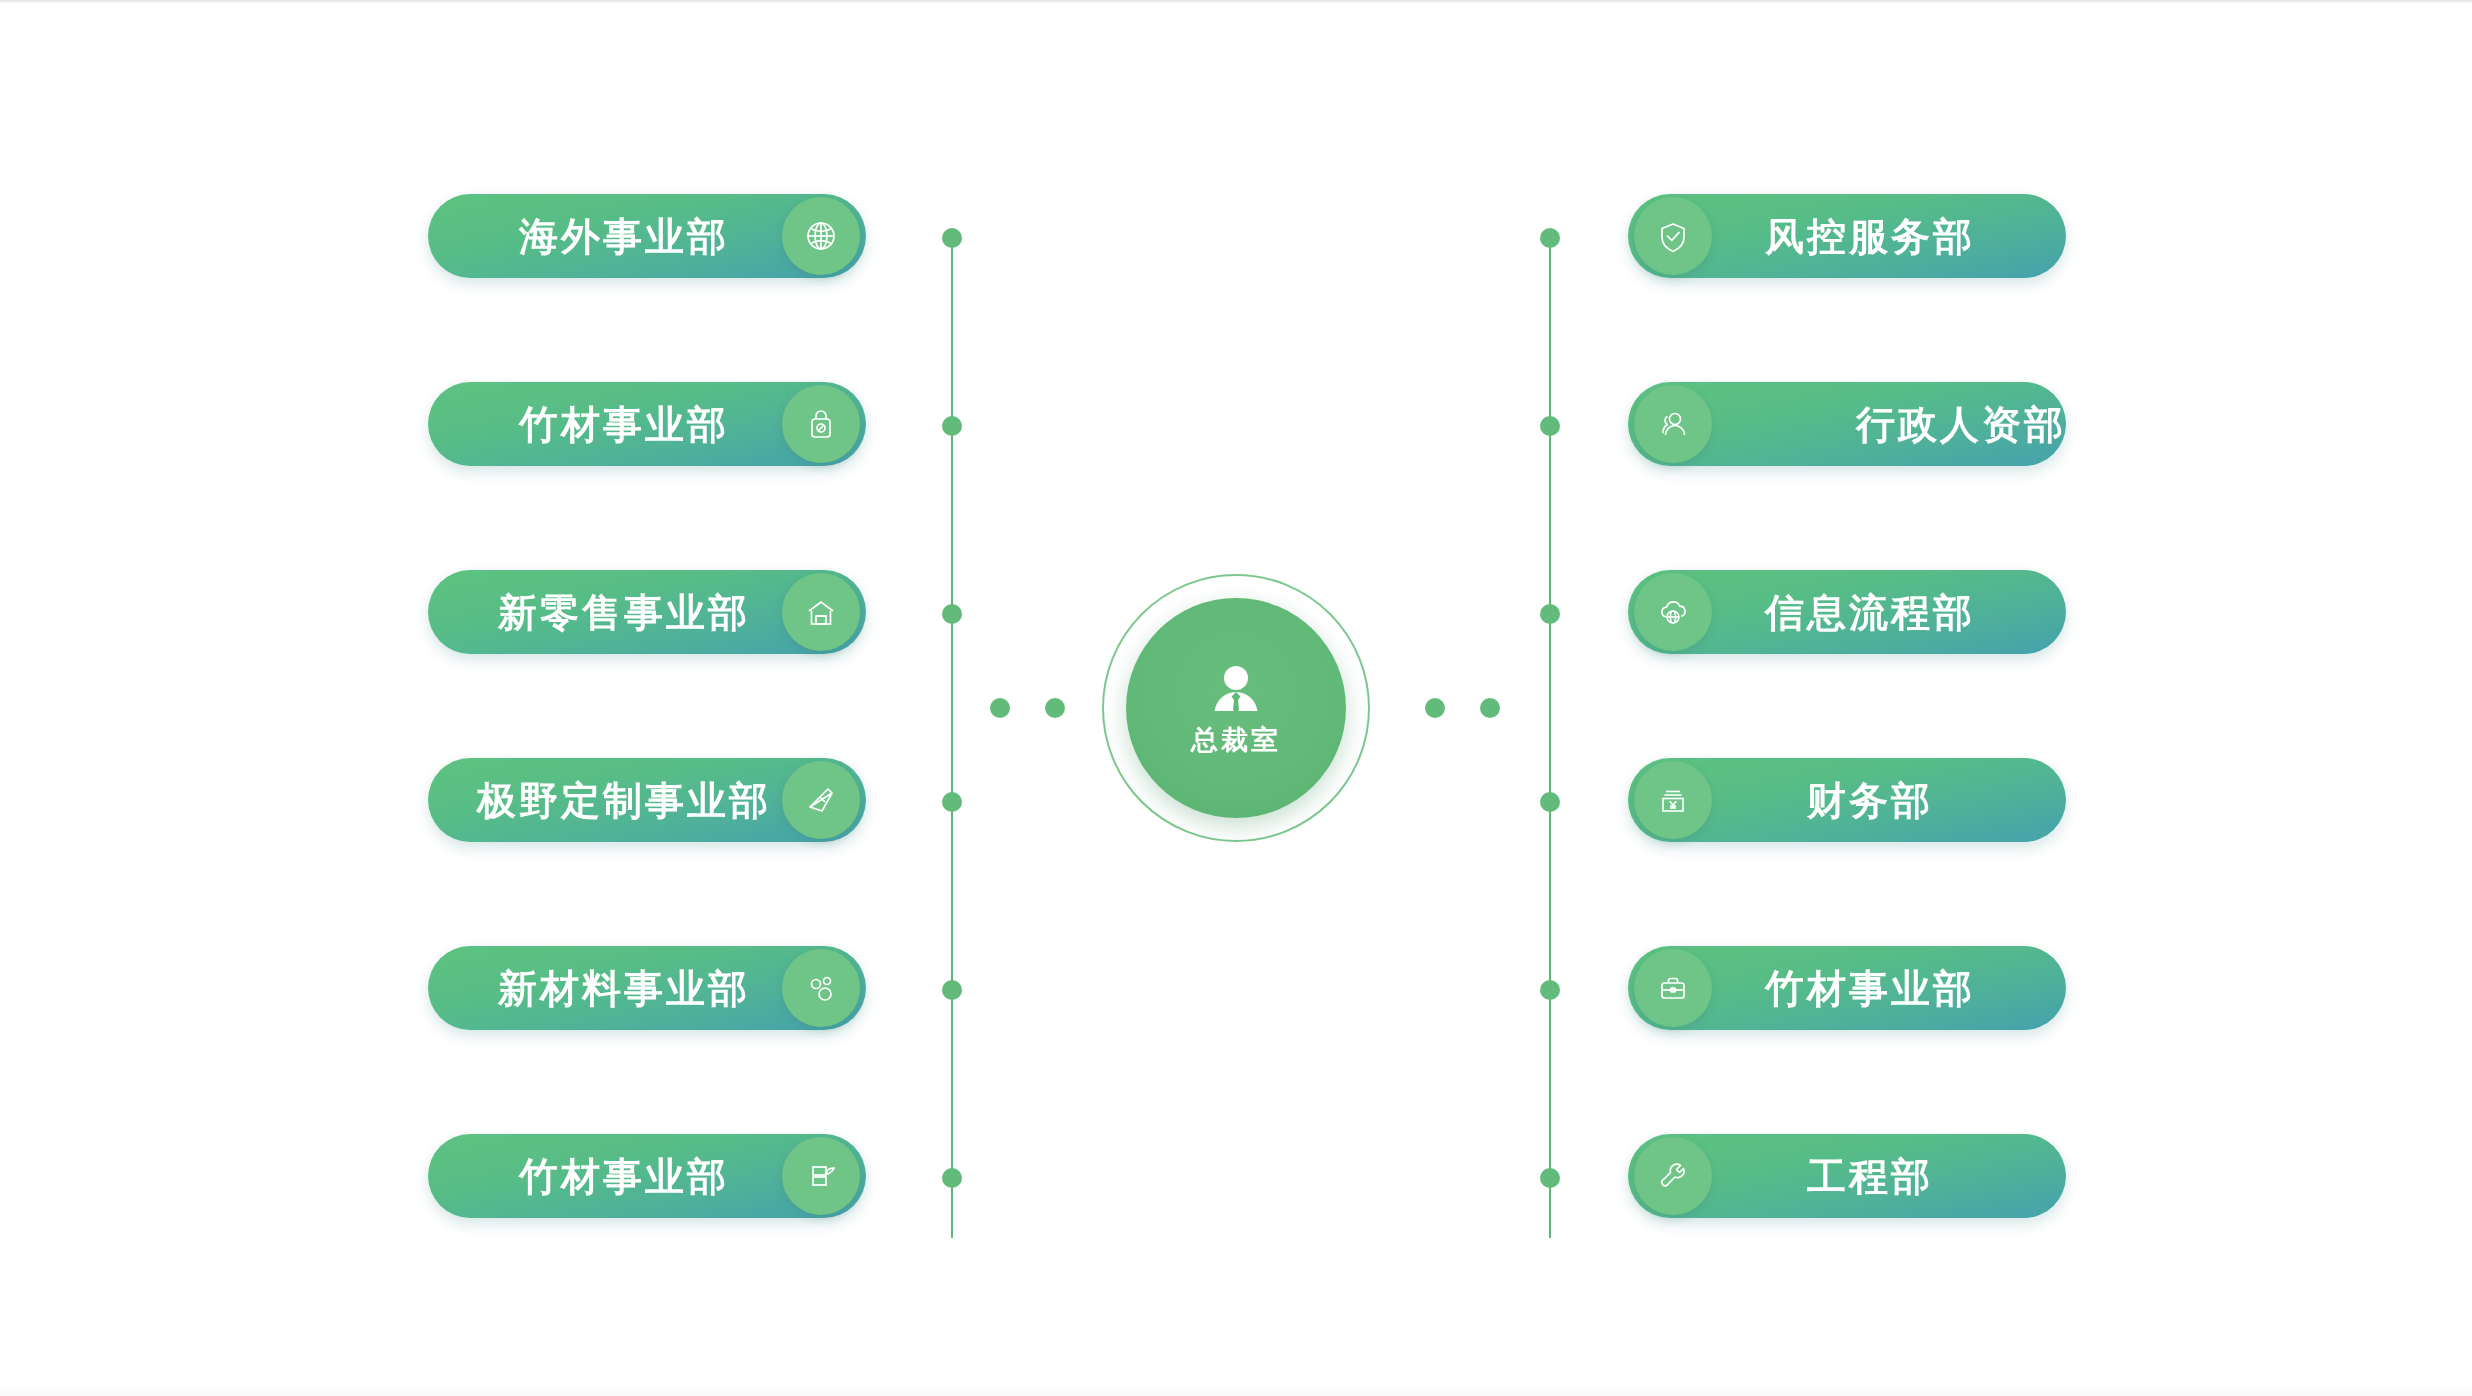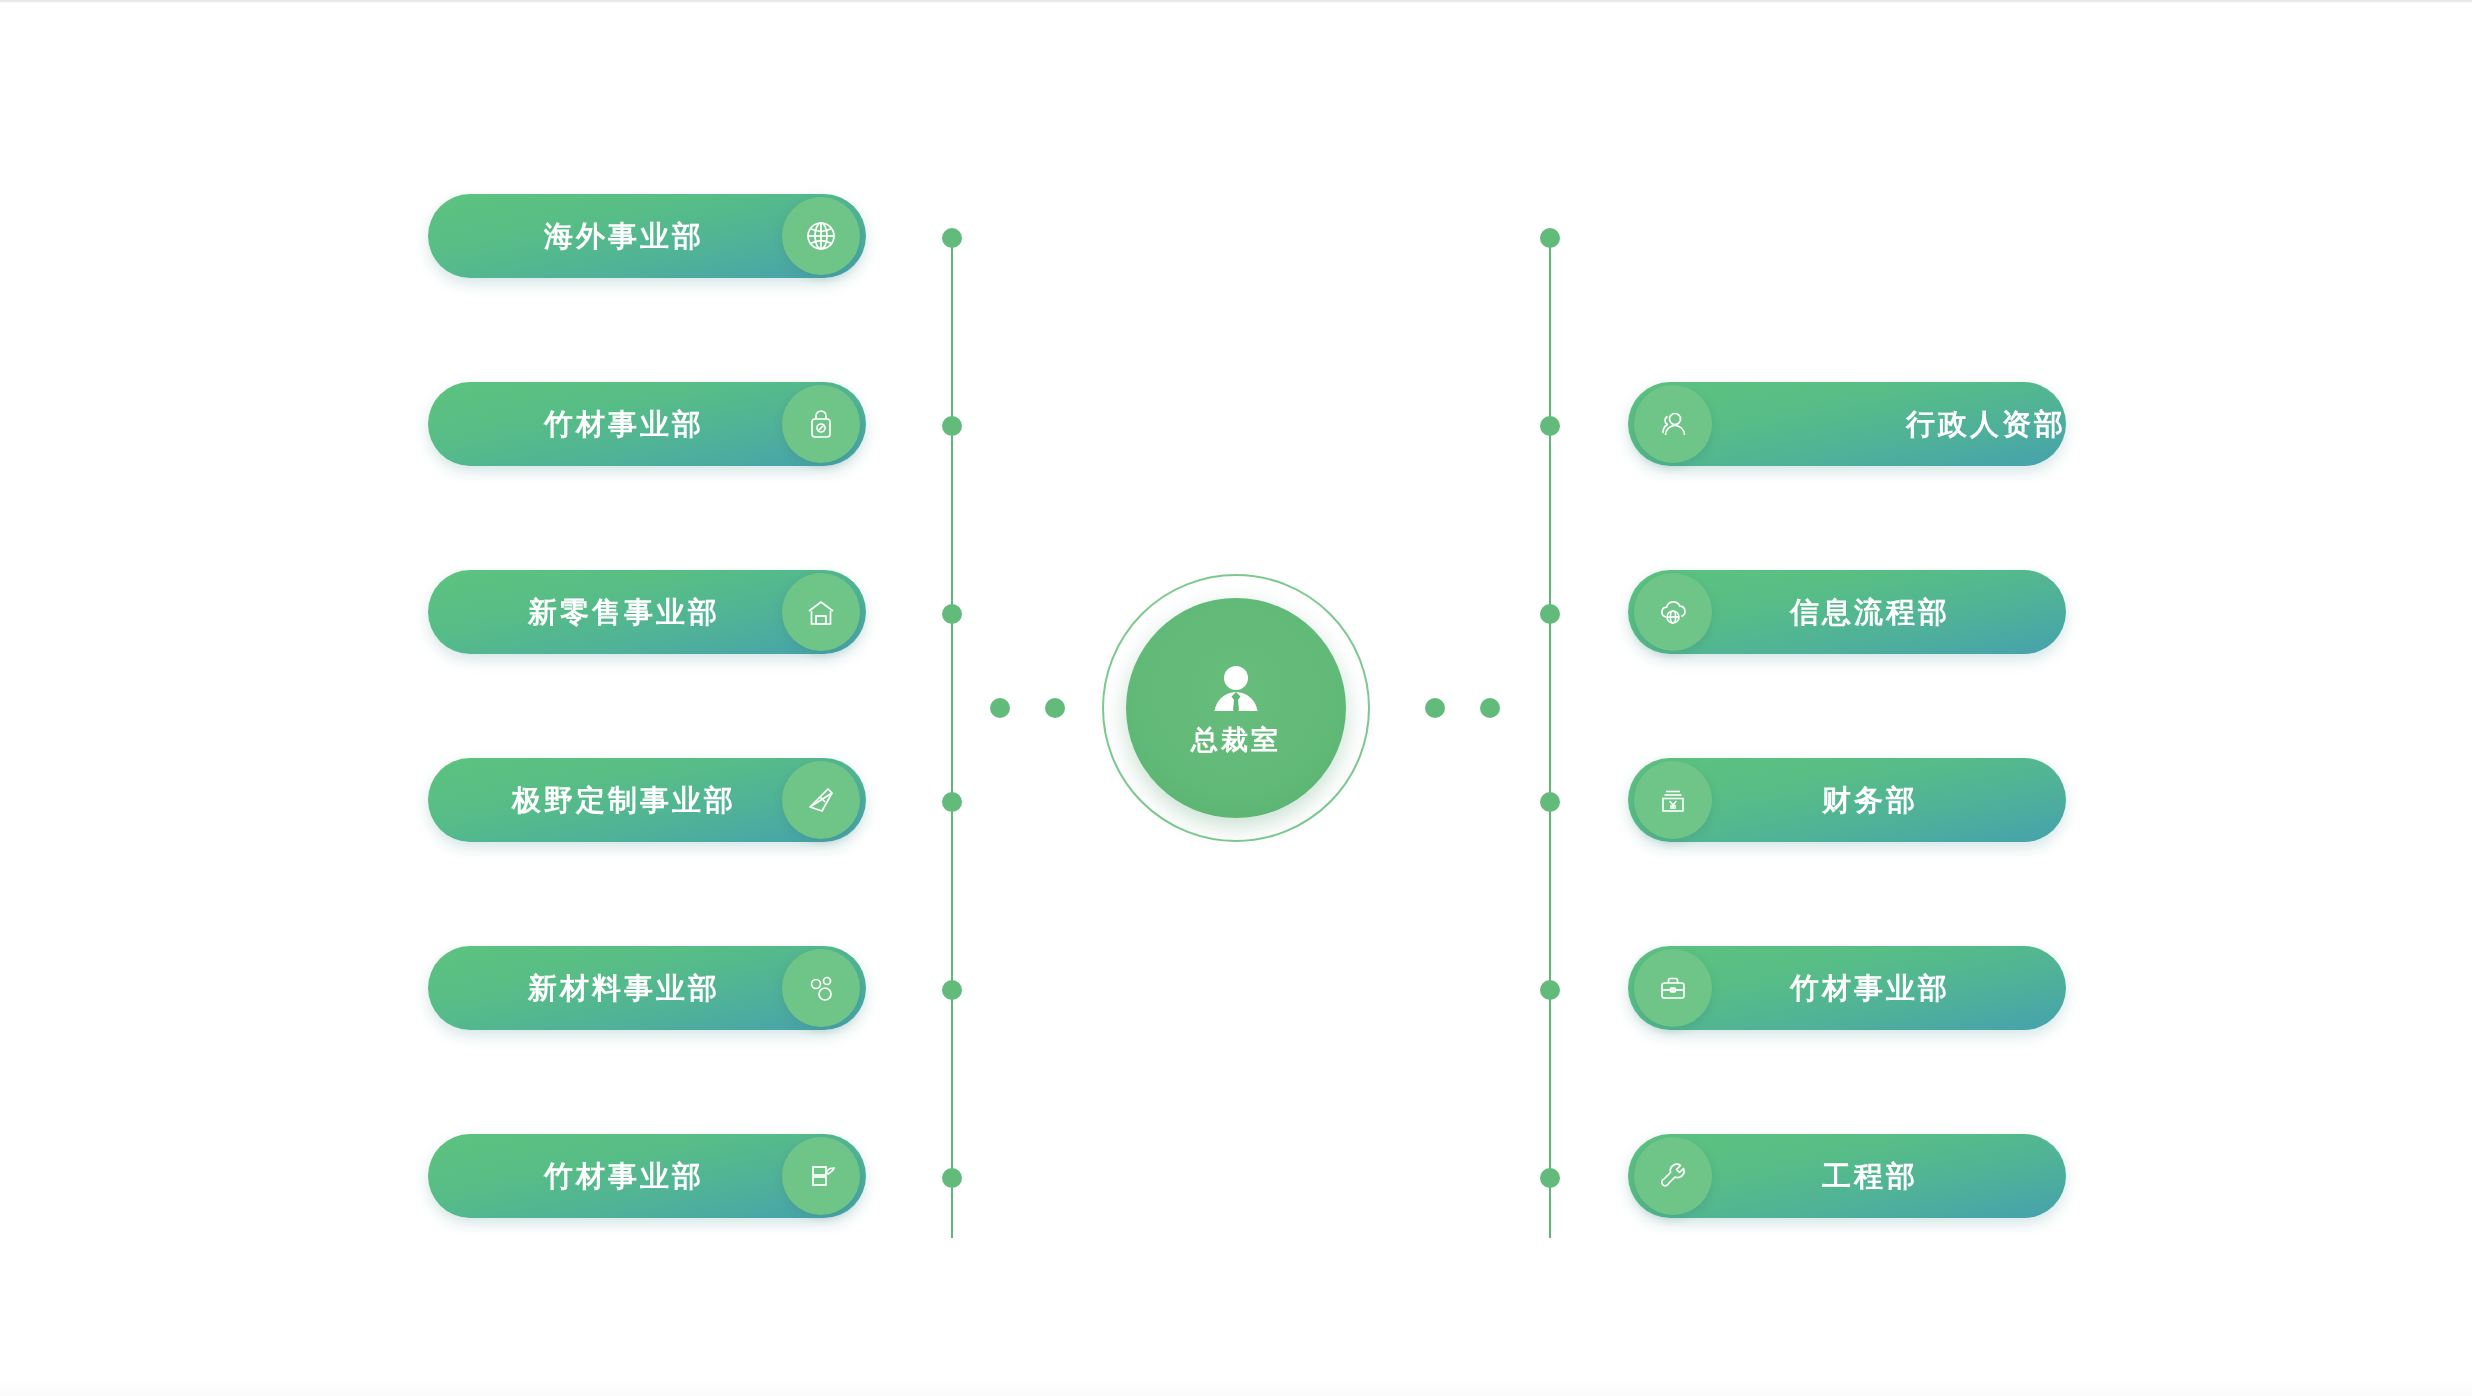--- a/index.html
+++ b/index.html
@@ -82,21 +82,21 @@
     box-shadow: 0 6px 14px rgba(70, 140, 140, 0.22);
     display: flex;
     align-items: center;
     box-sizing: border-box;
   }
   .pill.left  { left: 428px;  justify-content: center; padding-right: 46px; }
   .pill.right { left: 1628px; justify-content: center; padding-left: 46px; }
 
   .pill-label {
     color: #ffffff;
-    font-size: 29px;
+    font-size: 39px;
     font-weight: bold;
     letter-spacing: 3px;
     white-space: nowrap;
     line-height: 1;
   }
 
   
   .badge {
     position: absolute;
     top: 50%;
@@ -275,20 +275,29 @@
           <svg width="62" height="58" viewBox="0 0 62 58" fill="#ffffff">
             <circle cx="31" cy="15" r="12"></circle>
             <path d="M31 29 c-11 0 -20 8.5 -21.5 19 h43 C51 37.5 42 29 31 29 Z"></path>
             <polygon points="31,29 26.5,33.5 29,37 28,47 31,50 34,47 33,37 35.5,33.5" fill="#61b977"></polygon>
           </svg>
         </span>
         <span class="hub-label">总裁室</span>
       </div>
     </div>
 
+    <div class="pill right" style="top:194px;">
+      <span class="badge">
+        <svg width="40" height="40" viewBox="0 0 40 40" fill="none" stroke="#ffffff" stroke-width="1.7" stroke-linejoin="round">
+          <path d="M20 8 L31 12.5 v9 c0 7 -5.5 11.5 -11 14 c-5.5 -2.5 -11 -7 -11 -14 v-9 Z"></path>
+          <polyline points="14.5,20 18.8,24.3 26,16.5" stroke-linecap="round"></polyline>
+        </svg>
+      </span>
+      <span class="pill-label">风控服务部</span>
+    </div>
 
     <div class="pill right" style="top:382px;justify-content:flex-end;">
       <span class="badge">
         <svg width="40" height="40" viewBox="0 0 40 40" fill="none" stroke="#ffffff" stroke-width="1.7">
           <circle cx="22" cy="15" r="5.5"></circle>
           <path d="M12.5 31 c0 -5.3 4.3 -9.5 9.5 -9.5 c5.2 0 9.5 4.2 9.5 9.5"></path>
           <path d="M14.5 12.5 a4.5 4.5 0 0 0 0 8"></path>
           <path d="M10 28.5 c0 -3.6 1.8 -6.5 4.3 -7.8" stroke-linecap="round"></path>
         </svg>
       </span>

